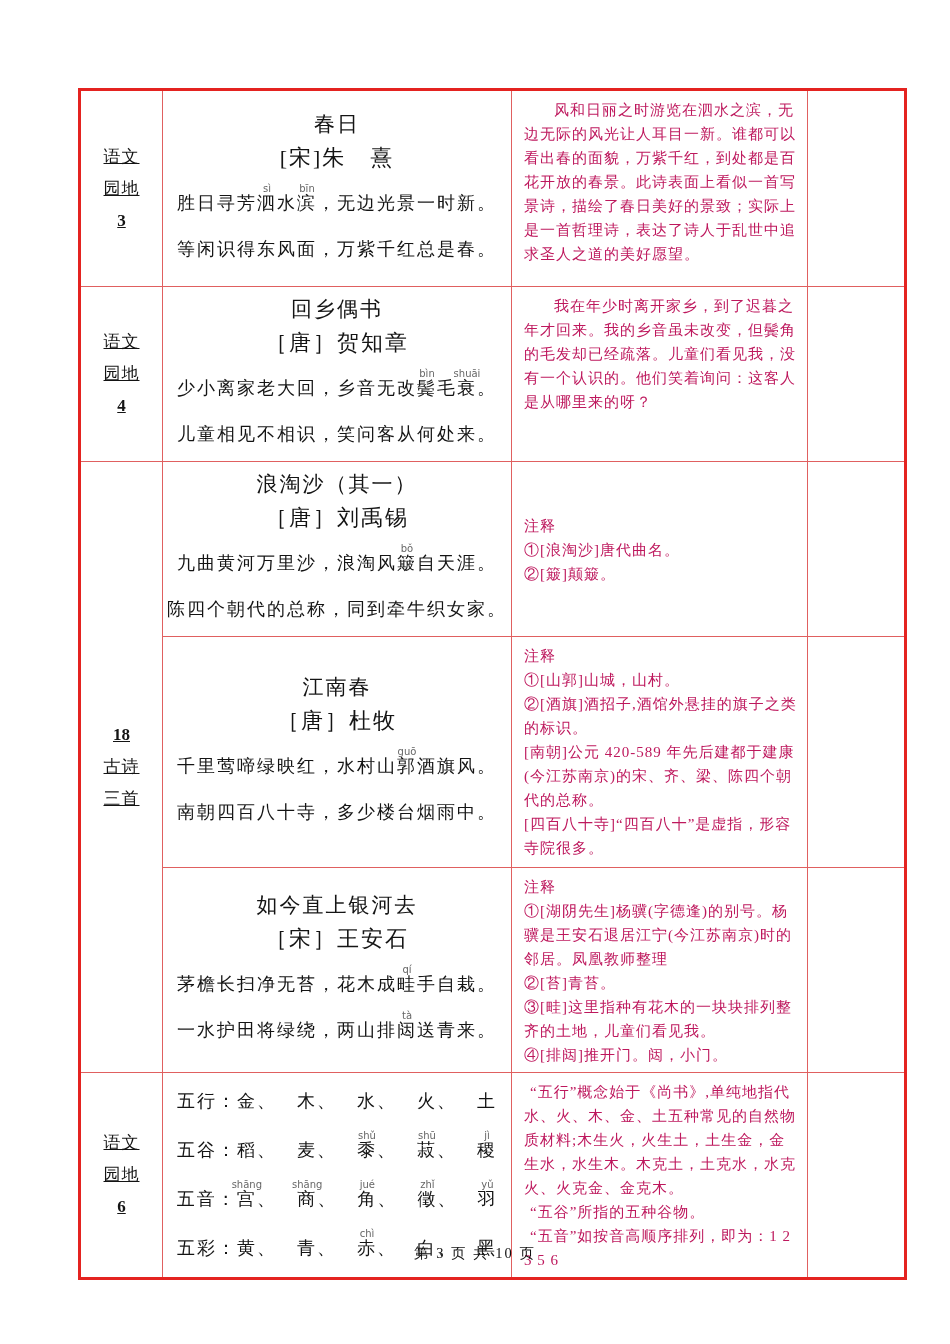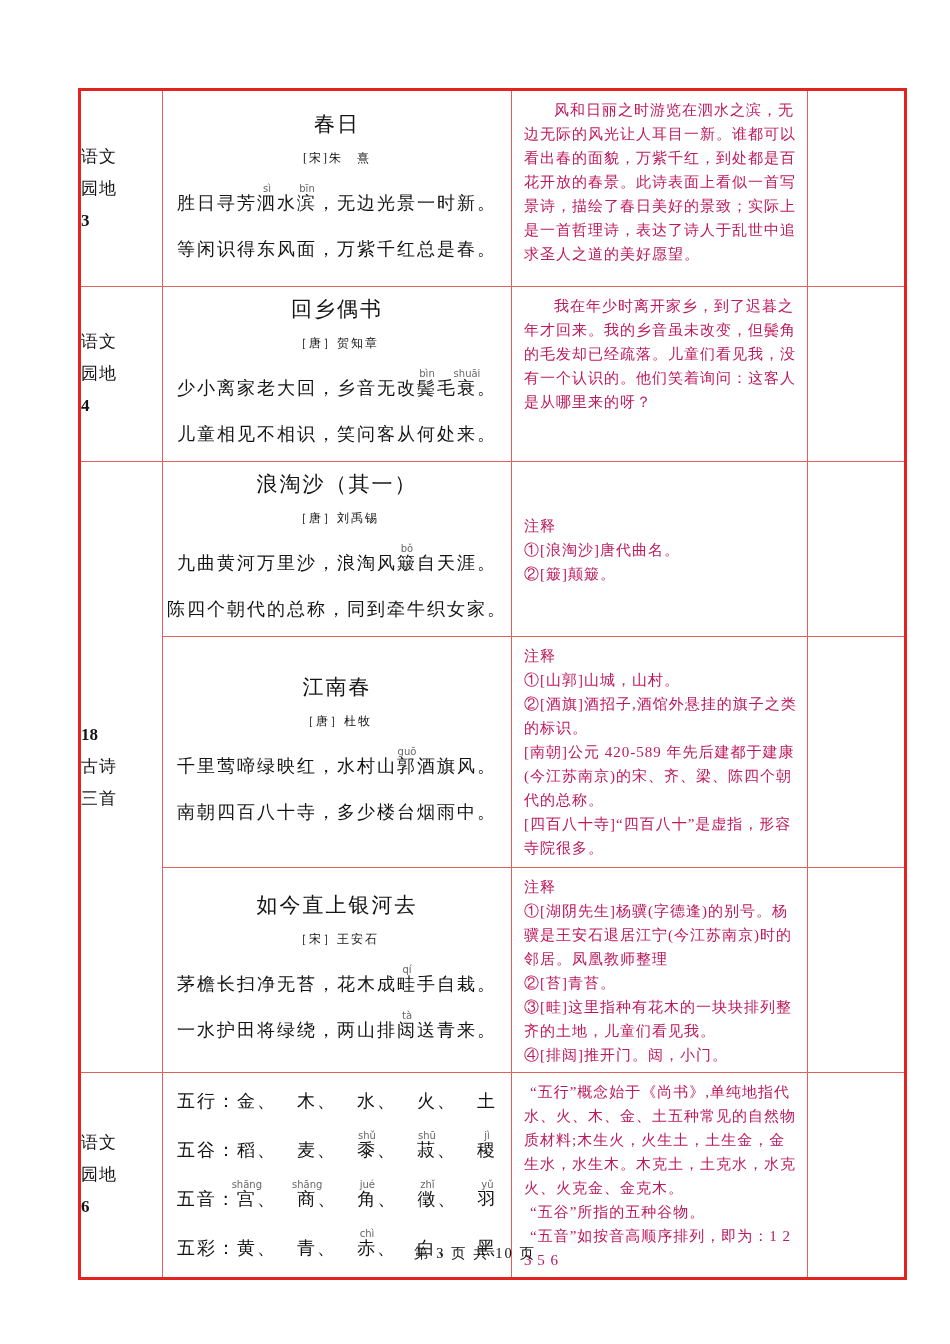--- a/index.html
+++ b/index.html
@@ -13,28 +13,28 @@
   .page { position:relative; width:950px; height:1344px; overflow:hidden; background:#fff; }
 
   table.content-table {
     position:absolute; left:78px; top:88px;
     border-collapse:collapse; table-layout:fixed;
     border:3px solid var(--outer);
   }
   table.content-table td { border:1px solid var(--inner); overflow:hidden; }
 
   td.label-cell {
-    vertical-align:middle;
-    font-size:17px; line-height:32px; letter-spacing:1px;
+    text-align:center; vertical-align:middle;
+    font-size:17px; line-height:32px; letter-spacing:1px;text-decoration:underline;
   }
   td.label-cell .bold { font-weight:bold; letter-spacing:0; }
 
   td.poem-cell { text-align:center; vertical-align:middle; padding:4px 4px; }
   .poem-title  { font-size:21px; line-height:36px; letter-spacing:2px; }
-  .poem-author { font-size:12px; line-height:32px; letter-spacing:2px; margin-bottom:6px; }
+  .poem-author { font-size:22px; line-height:32px; letter-spacing:2px; margin-bottom:6px; }
   .poem-line   { font-size:18px; line-height:46px; letter-spacing:2px; white-space:nowrap; }
   td.poem-cell.spread .poem-line { line-height:49px; }
 
   td.note-cell {
     vertical-align:top; text-align:left;
     padding:7px 9px 5px 12px;
     font-size:15px; line-height:24px; letter-spacing:1px;
     color:#be185d;
   }
   td.note-cell.center { vertical-align:middle; }

